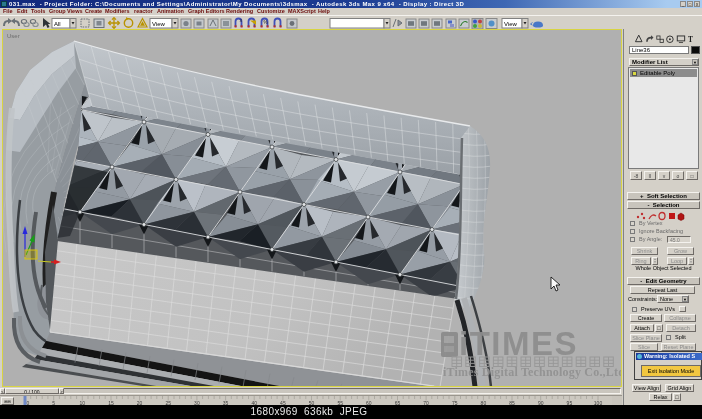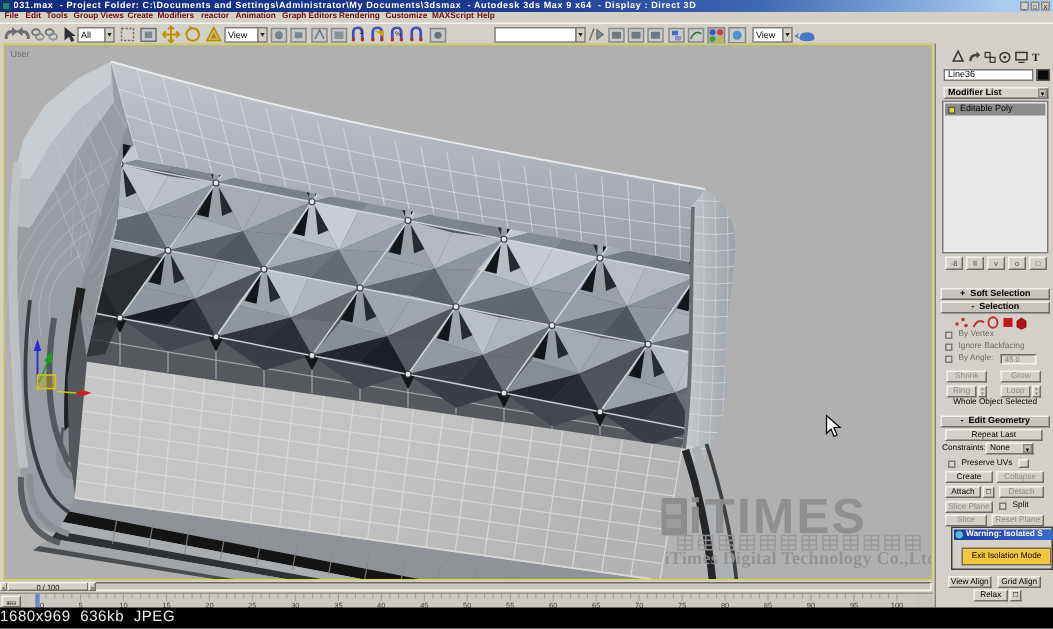--- a/index.html
+++ b/index.html
@@ -1029,13 +1029,13 @@
       <text x="454.8" y="9" font-size="5" fill="#3a3a3a" text-anchor="middle" font-family="Liberation Sans">75</text>
       <text x="483.4" y="9" font-size="5" fill="#3a3a3a" text-anchor="middle" font-family="Liberation Sans">80</text>
       <text x="512.0" y="9" font-size="5" fill="#3a3a3a" text-anchor="middle" font-family="Liberation Sans">85</text>
       <text x="540.7" y="9" font-size="5" fill="#3a3a3a" text-anchor="middle" font-family="Liberation Sans">90</text>
       <text x="569.4" y="9" font-size="5" fill="#3a3a3a" text-anchor="middle" font-family="Liberation Sans">95</text>
       <text x="598.0" y="9" font-size="5" fill="#3a3a3a" text-anchor="middle" font-family="Liberation Sans">100</text>
       <rect x="23.5" y="0" width="3" height="10" fill="#5a7ac8" opacity="0.8"></rect>
     </svg>
 </div>
 <div class="abs" style="left:0;top:405px;width:702px;height:14px;background:#000">
-<div style="width:618px;text-align:left;font-size:10px;color:#ececec;line-height:14px;letter-spacing:0.4px">1680x969&nbsp; 636kb&nbsp; JPEG</div>
+<div style="width:618px;text-align:center;font-size:10px;color:#ececec;line-height:14px;letter-spacing:0.4px">1680x969&nbsp; 636kb&nbsp; JPEG</div>
 </div>
 </body></html>

